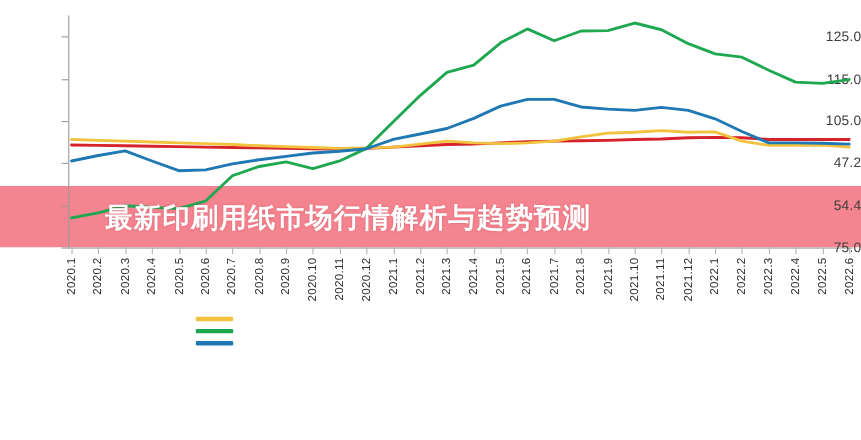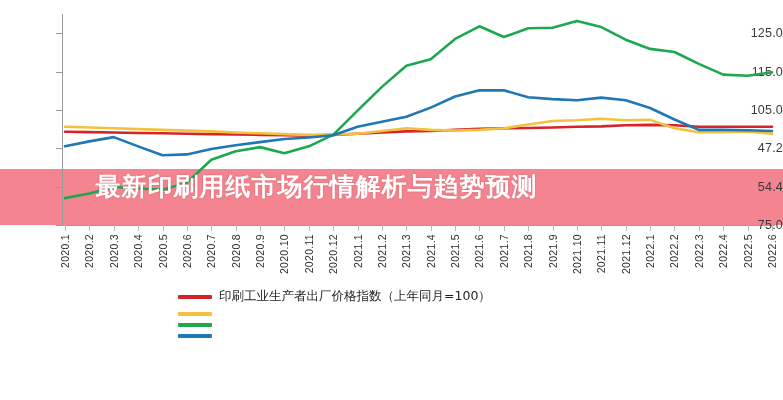--- a/index.html
+++ b/index.html
@@ -51,21 +51,21 @@
     white-space:nowrap;
     letter-spacing:.3px;
   }
 
   
   #lines{position:absolute;left:62px;top:14px;width:713px;height:211px;}
 
   
   #overlay-title{
     position:absolute;left:0;top:170px;width:633px;height:54px;
-    display:flex;align-items:flex-start;justify-content:center;
+    display:flex;align-items:center;justify-content:center;
     pointer-events:none;
   }
   #overlay-title span{
     font-family:"DejaVu Sans","Liberation Sans",sans-serif;
     font-size:25px;font-weight:bold;color:#ffffff;
     letter-spacing:1px;
     text-shadow:0 0 2px rgba(180,60,75,.45);
   }
 
   
@@ -182,24 +182,20 @@
         <polyline points="3.00,132.35 27.38,127.37 51.76,123.15 76.14,132.35 100.52,141.18 124.90,140.41 149.28,135.04 173.66,131.20 198.03,128.13 222.41,125.07 246.79,123.53 271.17,121.23 295.55,112.79 319.93,107.80 344.31,102.81 368.69,93.61 393.07,82.48 417.45,76.34 441.83,76.34 466.21,83.25 490.59,85.17 514.97,86.32 539.34,83.63 563.72,86.32 588.10,93.99 612.48,105.50 636.86,115.86 661.24,115.86 685.62,116.24 710.00,117.01" fill="none" stroke="#1f77b4" stroke-width="2.6" stroke-linejoin="round" stroke-linecap="round"></polyline>
       </svg>
 
     <div id="overlay-title">
       <span>最新印刷用纸市场行情解析与趋势预测</span>
     </div>
   </div>
 
   <div id="legend">
       <div class="legend-row">
-        <span class="legend-swatch" style="background: rgb(214, 35, 42);"></span>
-        <span class="legend-text">印刷工业生产者出厂价格指数（上年同月=100）</span>
-      </div>
-      <div class="legend-row">
         <span class="legend-swatch" style="background: rgb(242, 194, 62);"></span>
       </div>
       <div class="legend-row">
         <span class="legend-swatch" style="background: rgb(29, 168, 79);"></span>
       </div>
       <div class="legend-row">
         <span class="legend-swatch" style="background: rgb(31, 119, 180);"></span>
       </div>
     </div>
 </div>

